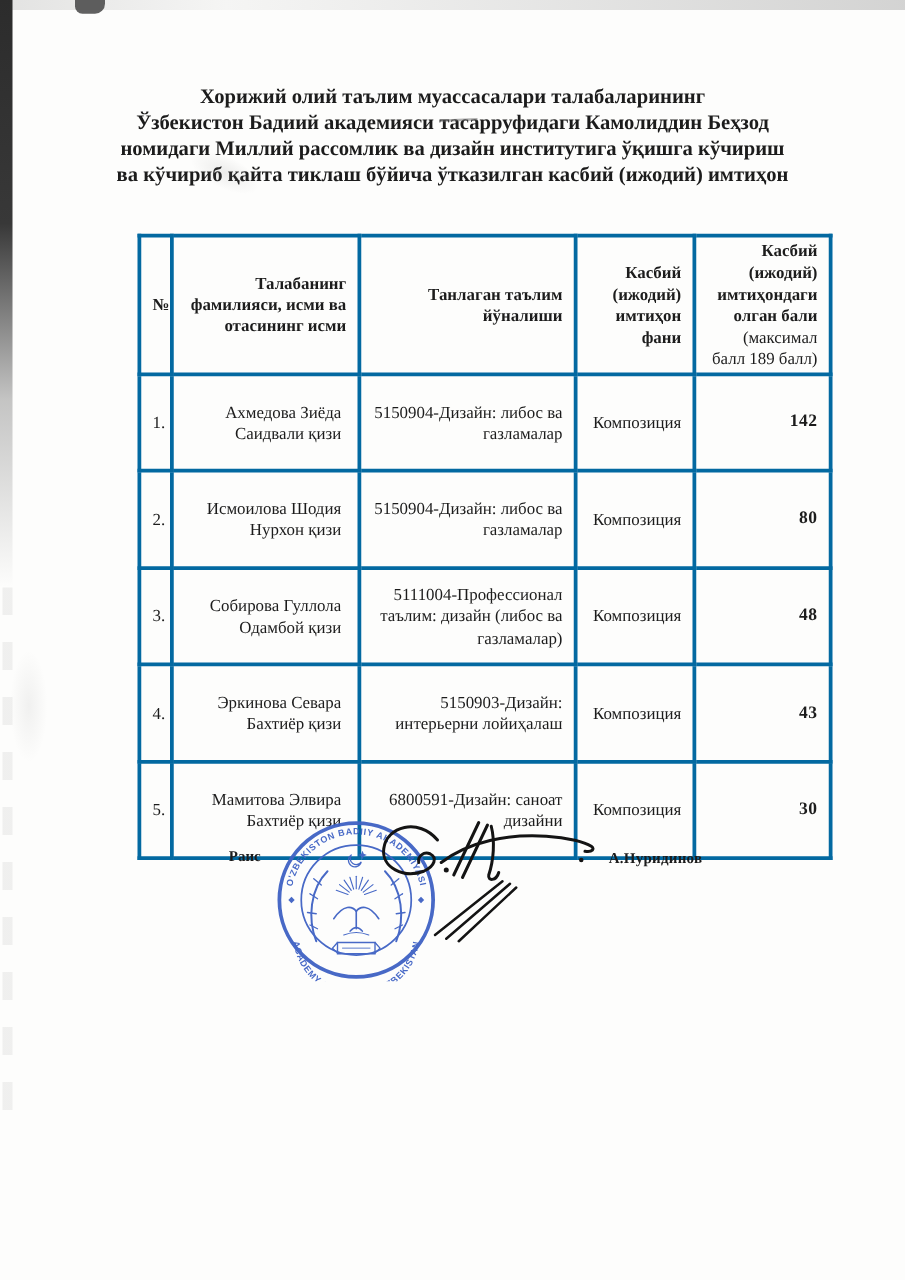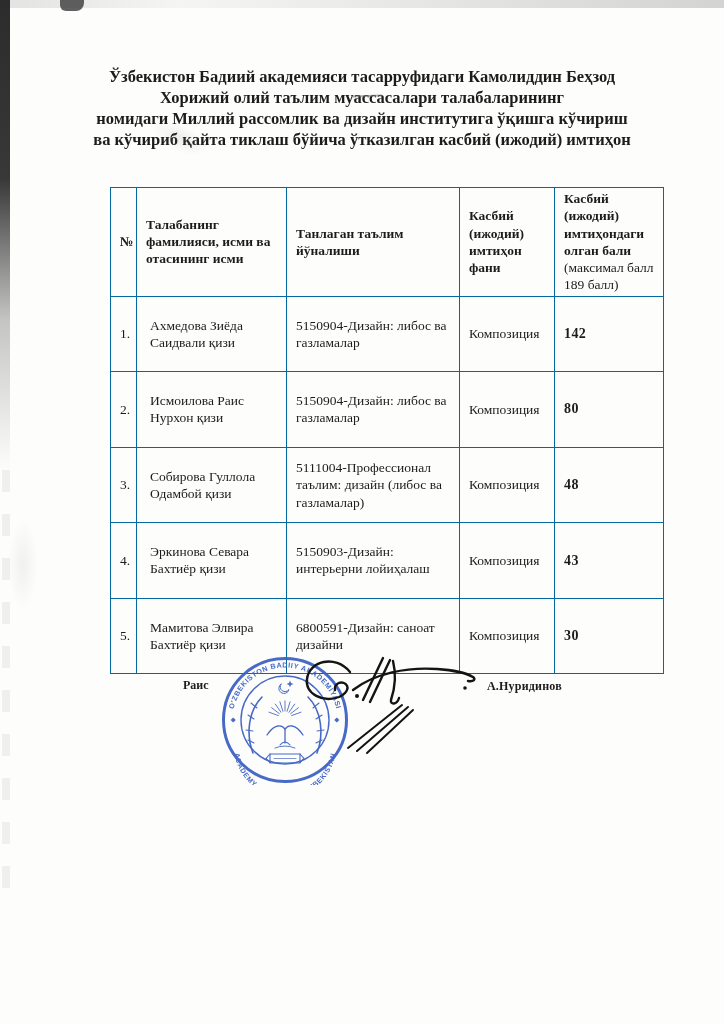--- a/index.html
+++ b/index.html
@@ -20,21 +20,21 @@
   .smudge-b{position:absolute;left:8px;top:520px;width:30px;height:90px;
     background:radial-gradient(ellipse at center,rgba(130,130,130,.10),rgba(130,130,130,0) 70%);}
   .scan-dash{position:absolute;left:352px;top:95px;width:30px;height:2px;background:#666;opacity:.5;transform:rotate(-2deg);}
 
   
   .title{padding-top:66px;text-align:center;font-weight:bold;font-size:16.5px;line-height:21px;}
   .title .t-line{white-space:nowrap;}
 
   
   table.doc-table{border-collapse:collapse;table-layout:fixed;margin:37px 0 0 110px;width:553px;}
-  .doc-table th,.doc-table td{border:1px solid #0369a1;text-align:left;vertical-align:middle;
+  .doc-table th,.doc-table td{border:3px solid #0369a1;text-align:right;vertical-align:middle;
     font-size:13.5px;line-height:1.28;padding:2px 9px;overflow:hidden;font-family:Liberation Serif, serif;}
   .doc-table thead th{font-weight:bold;height:102px;}
   .th-note{font-weight:normal;}
   .row-h1{height:52px;} .row-h2{height:52px;} .row-h3{height:56px;} .row-h4{height:51px;} .row-h5{height:51px;}
   td.cell-name{padding:20px 13px;}
   td.cell-score{font-weight:bold;font-size:14px;letter-spacing:.4px;margin-left:13px;}
 
   
   .rais{position:absolute;left:183px;top:678px;font-weight:bold;font-size:12px;z-index:3;}
   .sig-name{position:absolute;left:487px;top:679px;font-weight:bold;font-size:12px;letter-spacing:.2px;z-index:3;}
@@ -49,22 +49,22 @@
 
   <div class="edge-top"></div>
   <div class="edge-left"></div>
   <div class="edge-left-faint"></div>
   <div class="corner-mark"></div>
   <div class="smudge-a"></div>
   <div class="smudge-b"></div>
   <div class="scan-dash"></div>
 
   <div class="title">
+    <div class="t-line">Хорижий олий таълим муассасалари талабаларининг</div>
     <div class="t-line">Ўзбекистон Бадиий академияси тасарруфидаги Камолиддин Беҳзод</div>
-    <div class="t-line">Хорижий олий таълим муассасалари талабаларининг</div>
     <div class="t-line">номидаги Миллий рассомлик ва дизайн институтига ўқишга кўчириш</div>
     <div class="t-line">ва кўчириб қайта тиклаш бўйича ўтказилган касбий (ижодий) имтиҳон</div>
   </div>
 
   <table class="doc-table">
     <colgroup>
       <col style="width:26px">
         <col style="width:150px">
         <col style="width:173px">
         <col style="width:95px">
@@ -82,21 +82,21 @@
     <tbody>
       <tr class="row-h1">
         <td>1.</td>
         <td class="cell-name">Ахмедова Зиёда Саидвали қизи</td>
         <td>5150904-Дизайн: либос ва газламалар</td>
         <td>Композиция</td>
         <td class="cell-score">142</td>
       </tr>
       <tr class="row-h2">
         <td>2.</td>
-        <td class="cell-name">Исмоилова Раис Нурхон қизи</td>
+        <td class="cell-name">Исмоилова Шодия Нурхон қизи</td>
         <td>5150904-Дизайн: либос ва газламалар</td>
         <td>Композиция</td>
         <td class="cell-score">80</td>
       </tr>
       <tr class="row-h3">
         <td>3.</td>
         <td class="cell-name">Собирова Гуллола Одамбой қизи</td>
         <td>5111004-Профессионал таълим: дизайн (либос ва газламалар)</td>
         <td>Композиция</td>
         <td class="cell-score">48</td>

